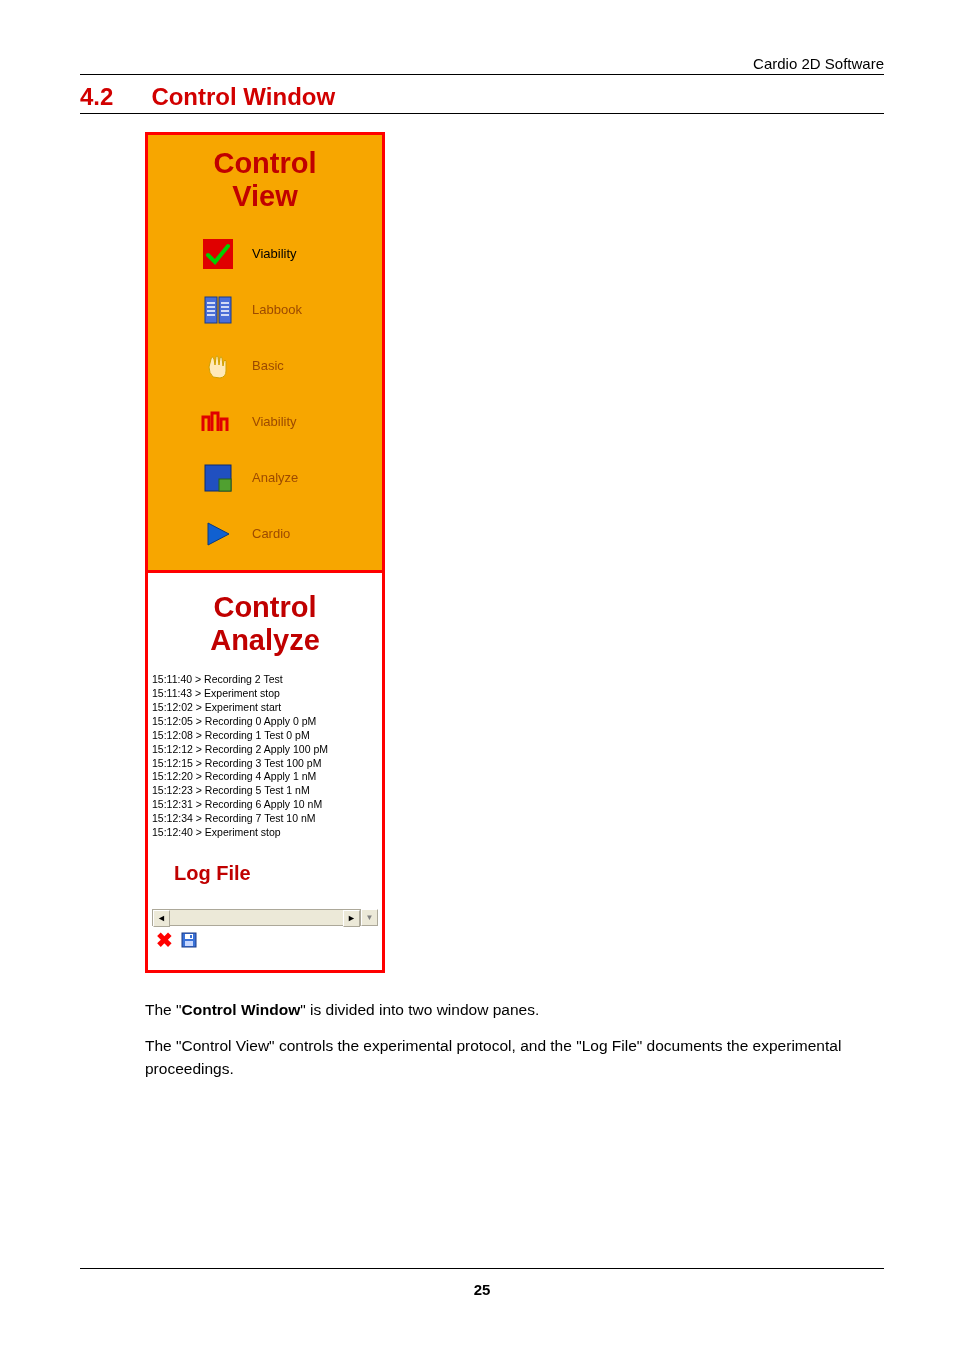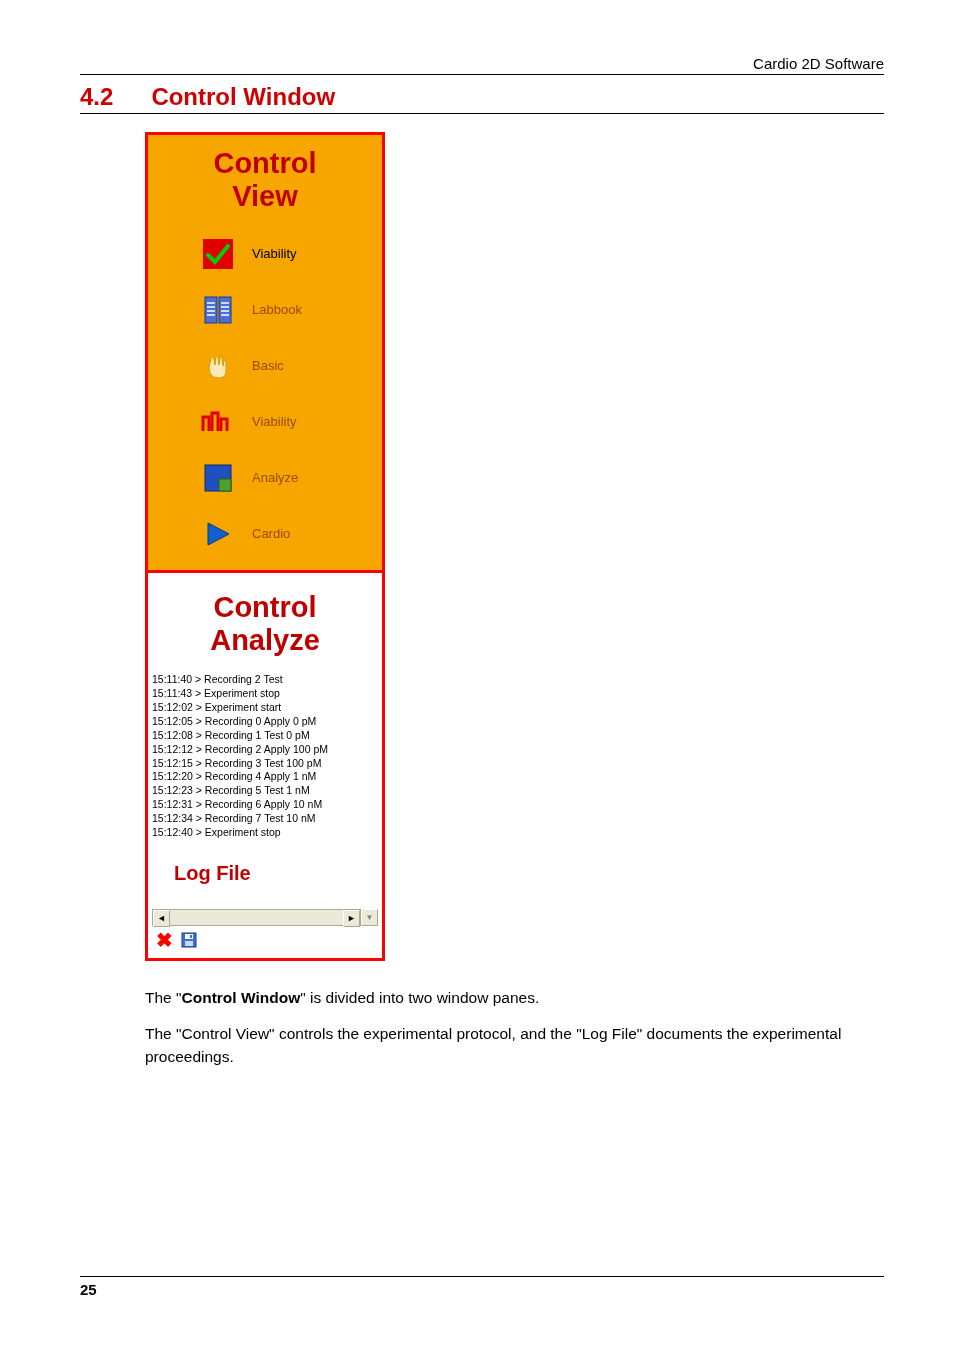--- a/index.html
+++ b/index.html
@@ -89,21 +89,21 @@
     font-size: 29px;
     line-height: 1.15;
     margin: 16px 0 12px 0;
     background: #fff;
     width: 100%;
     padding: 2px 0;
   }
   .log-area {
     width: 100%;
     background: #fff;
-    padding: 2px 4px 4px 4px;
+    padding: 2px 4px 16px 4px;
   }
   .log-lines {
     font-family: Tahoma, Geneva, sans-serif;
     font-size: 10.5px;
     color: #000;
     line-height: 1.32;
     white-space: nowrap;
     overflow: hidden;
   }
   .log-title {
@@ -168,23 +168,23 @@
     color:#000;
     max-width: 740px;
   }
   .body-text b { font-weight: 900; }
   .page-footer {
     position: absolute;
     bottom: 52px;
     left: 80px;
     right: 70px;
     border-top: 1.5px solid #000;
-    text-align: left;
+    text-align: center;
     font-weight: bold;
-    padding-top: 4px;
+    padding-top: 12px;
     font-size: 15px;
   }
   .cw-title-wrap{
     width:100%;
     background:#fff;
     border-top:3px solid #ff0000;
   }
   .scroll-outer{
     display:flex; width:100%; background:#fff;
   }

